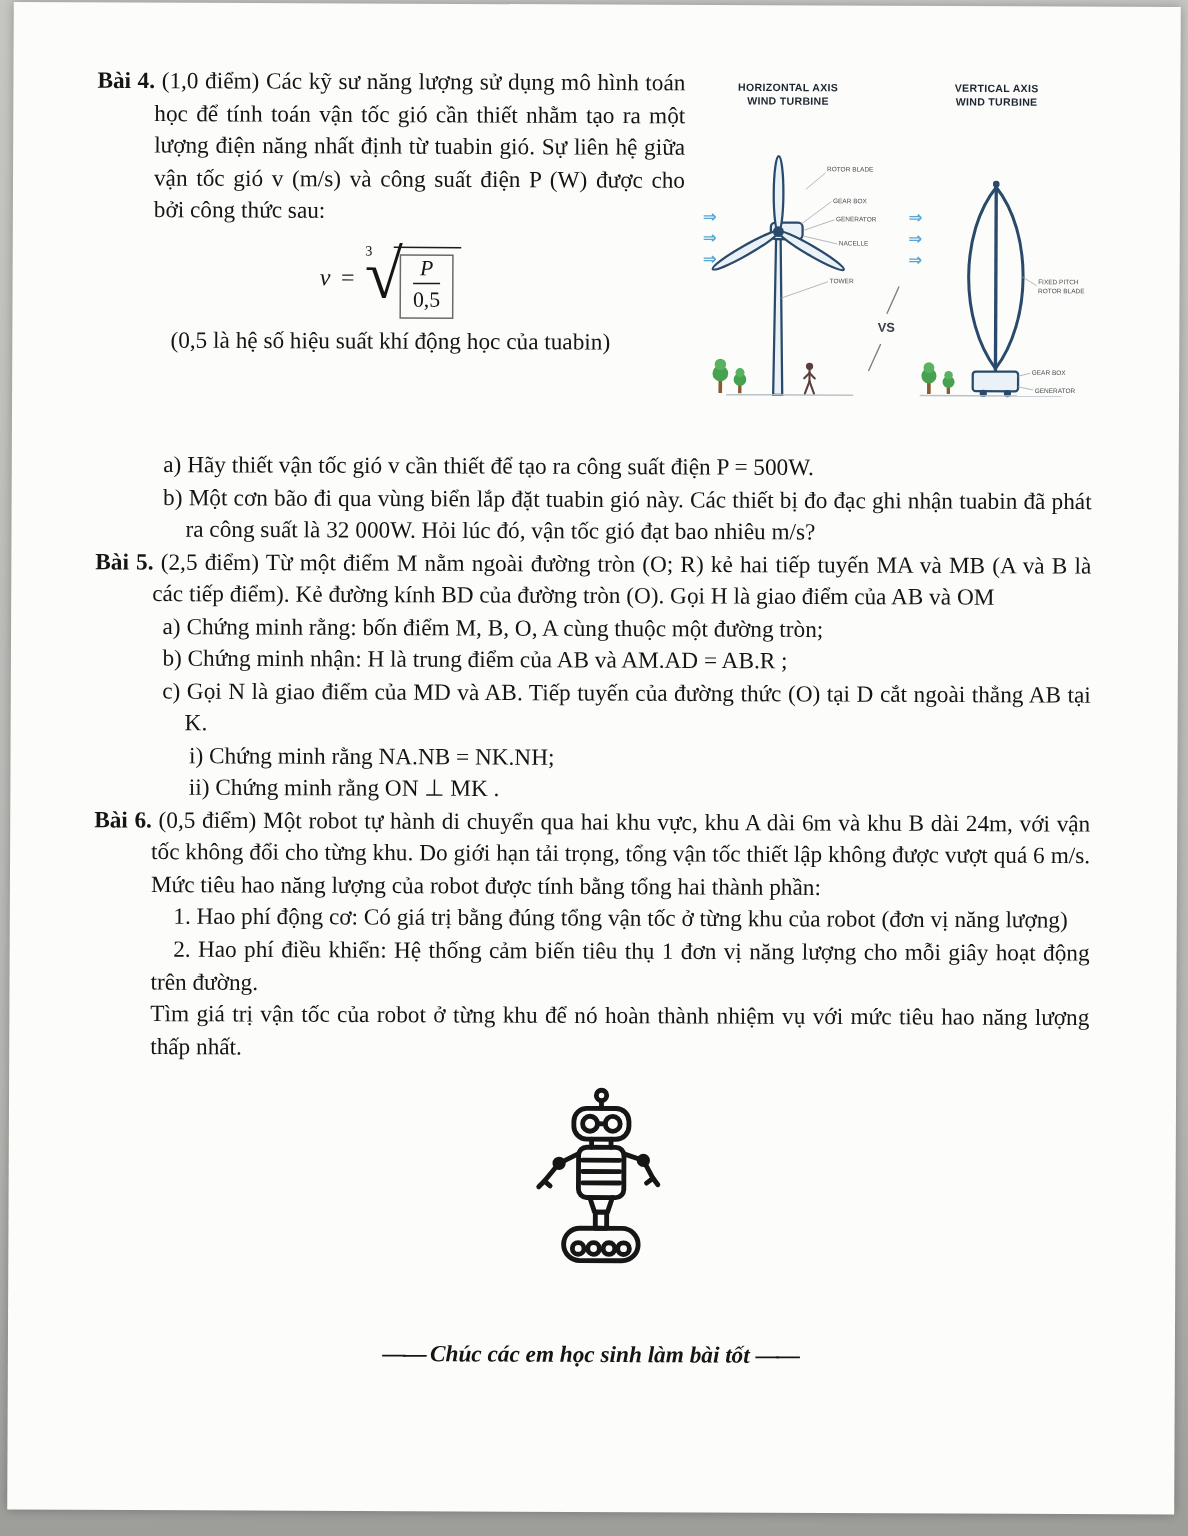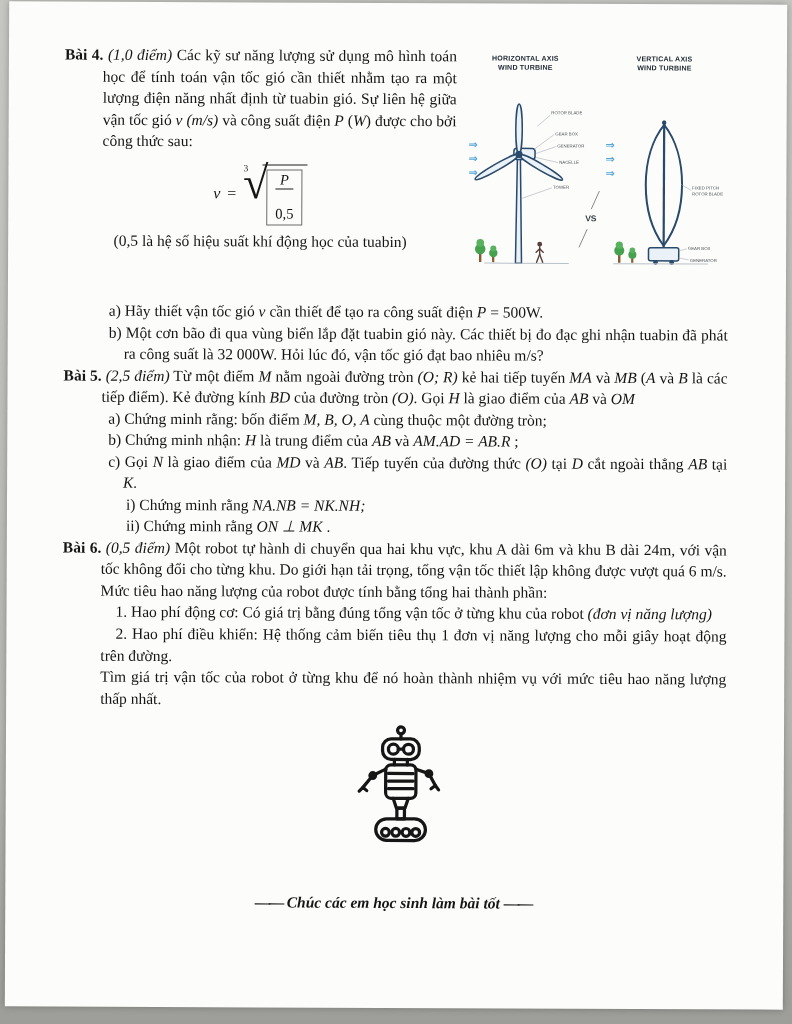--- a/index.html
+++ b/index.html
@@ -12,25 +12,25 @@
     position:relative;
   }
   .paper {
     position:absolute; left:7px; right:7px; top:3px; bottom:16px;
     background:#fcfcfa;
     transform:rotate(0.25deg);
     box-shadow:0 0 7px rgba(0,0,0,0.28);
   }
   .content { padding:42px 58px 0 56px; font-size:15.5px; line-height:1.39; }
 
-  .it { font-style:italic; }
+  .it { }
 
   .phead { text-align:justify; padding-left:38px; text-indent:-38px; margin:0; }
   .plabel { font-weight:bold; }
-  .ppoints { font-style:italic; }
+  .ppoints { }
 
   .item { margin:0; text-align:justify; padding-left:60px; text-indent:-15px; }
   .subitem { margin:0; text-align:justify; padding-left:78px; text-indent:-15px; }
   .b6item { margin:0; text-align:justify; padding-left:38px; text-indent:15px; }
   .b6close { margin:0; text-align:justify; padding-left:38px; }
 
   
   .b4-row { display:flex; gap:10px; align-items:flex-start; margin-bottom:10px; }
   .b4-left { flex:0 0 392px; width:392px; }
   .b4-fig  { flex:1; padding-top:4px; }
@@ -38,21 +38,21 @@
 
   
   .formula { display:flex; justify-content:center; align-items:center; gap:7px; margin:9px 0 5px; font-size:16px; }
   .fvar { font-style:italic; }
   .root { display:inline-flex; align-items:flex-start; }
   .ridx { font-size:9.5px; margin-right:-5px; margin-top:1px; position:relative; z-index:2; }
   .rsign { font-size:46px; line-height:44px; font-weight:300; }
   .rbar { border-top:1.6px solid #1c1c1c; margin-left:-6px; margin-top:3px; padding:4px 5px 0 4px; }
   .frac { display:inline-block; border:1px solid #6b6b6b; padding:1px 8px 2px; text-align:center; font-size:14.5px; line-height:1.15; }
   .fnum { display:block; font-style:italic; border-bottom:1.2px solid #1c1c1c; padding:0 3px 1px; }
-  .fden { display:block; padding-top:16px; }
+  .fden { display:block; padding-top:3px; }
   .fnote { text-align:center; margin:4px 0 0; }
 
   
   .ft-title { font-family:"Liberation Sans",sans-serif; font-size:7px; font-weight:bold; fill:#1d2630; text-anchor:middle; letter-spacing:0.2px; }
   .fl { font-family:"Liberation Sans",sans-serif; font-size:4.3px; fill:#4a4f55; }
   .lead { stroke:#9aa2a9; stroke-width:0.5; }
   .arrow { font-family:"DejaVu Sans",sans-serif; font-size:11px; fill:#56a7d8; font-weight:bold; }
   .vs { font-family:"Liberation Sans",sans-serif; font-size:8.5px; font-weight:bold; fill:#3a3f45; }
   .slash { stroke:#7d7d7d; stroke-width:0.9; }
   .tfill { fill:#eaf1f7; stroke:#2a4a6b; stroke-width:1.5; }

